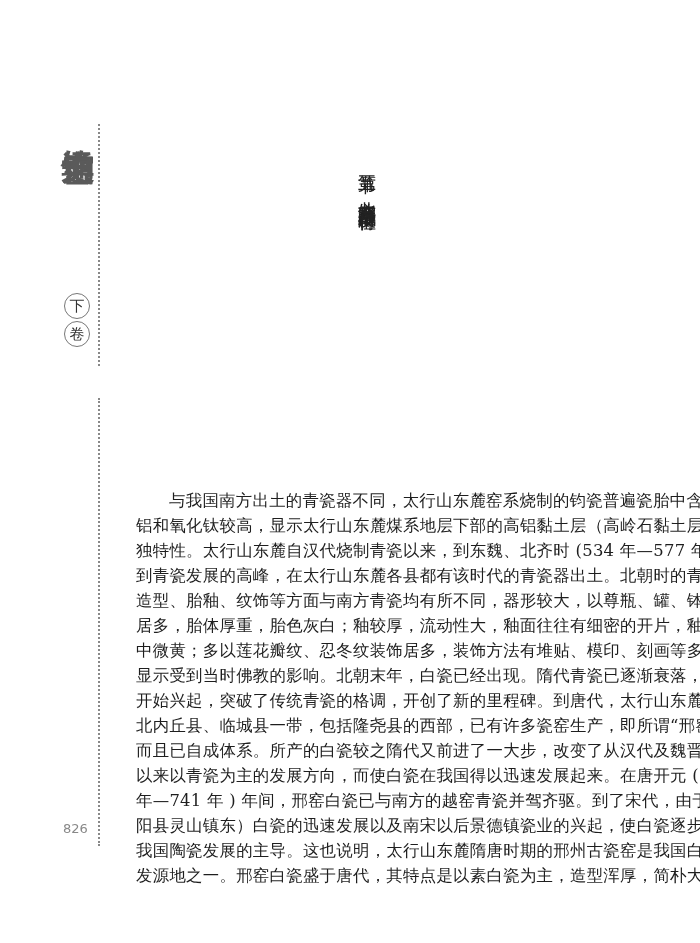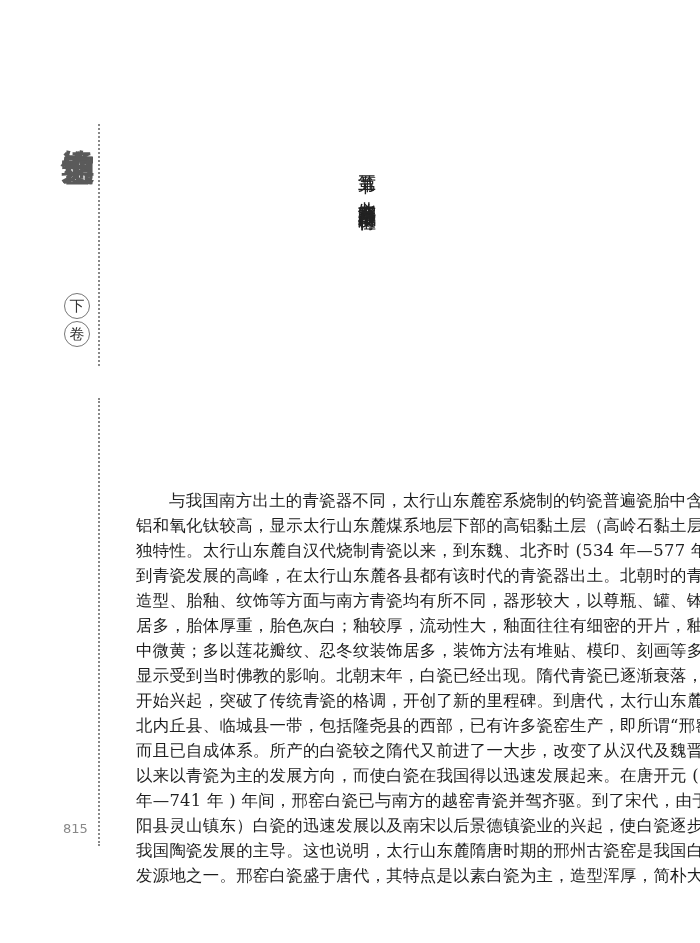--- a/index.html
+++ b/index.html
@@ -50,21 +50,21 @@
 <div class="book-title">钧窑通史</div>
 
 <div class="volume-badges">
   <div class="vol-badge">下</div>
   <div class="vol-badge">卷</div>
 </div>
 
 <div class="dotted-rule rule-top"></div>
 <div class="dotted-rule rule-bottom"></div>
 
-<div class="page-number">815</div>
+<div class="page-number">826</div>
 
 <div class="section-heading">
   <span>第五节</span><span class="gap"></span><span>北方钧窑系的形成路径及特征</span>
 </div>
 
 <div class="body-text">
   <span class="line indent">与我国南方出土的青瓷器不同，太行山东麓窑系烧制的钧瓷普遍瓷胎中含氧化</span>
   <span class="line">铝和氧化钛较高，显示太行山东麓煤系地层下部的高铝黏土层（高岭石黏土层）之</span>
   <span class="line">独特性。太行山东麓自汉代烧制青瓷以来，到东魏、北齐时 (534 年—577 年 ) 已达</span>
   <span class="line">到青瓷发展的高峰，在太行山东麓各县都有该时代的青瓷器出土。北朝时的青瓷在</span>

